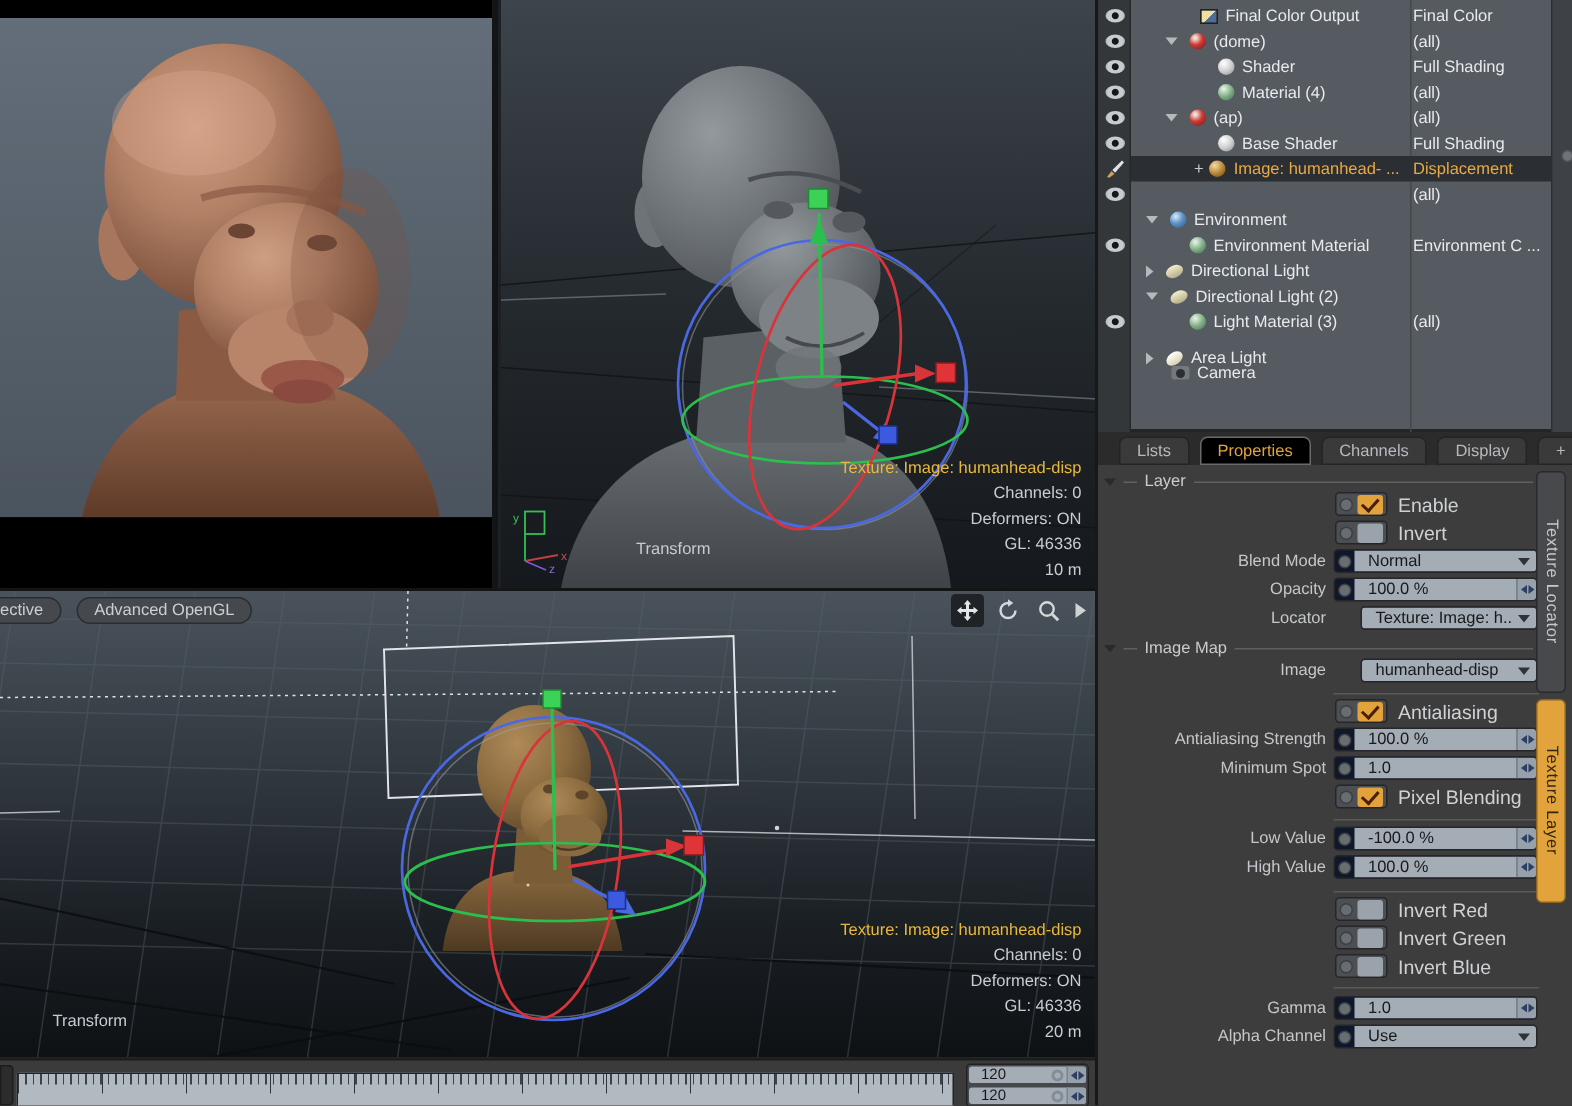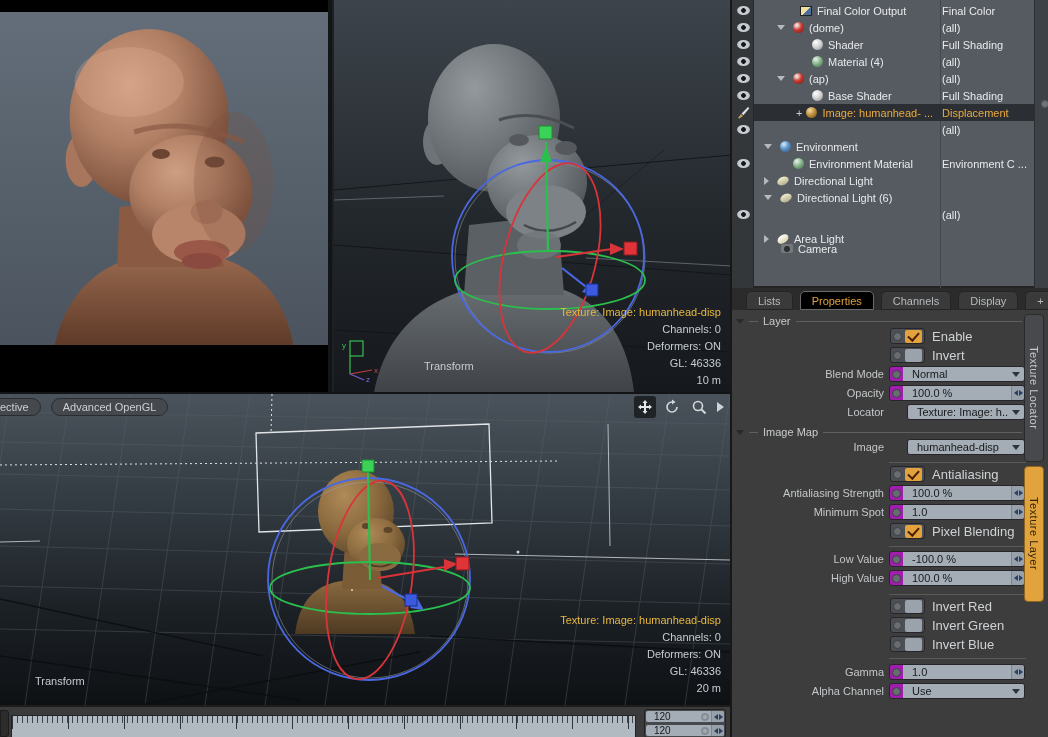--- a/index.html
+++ b/index.html
@@ -103,21 +103,21 @@
   
   #props{position:absolute;left:0;top:310px;width:318px;height:427px;background:#3d3d3d;overflow:hidden}
   .sect{position:absolute;left:4px;width:286px;height:14px;display:flex;align-items:center;gap:5px;font-size:11px;color:#c9ccce}
   .sect .stri{width:0;height:0;border-left:4px solid transparent;border-right:4px solid transparent;border-top:5px solid #2a2a2a}
   .sect .pre{width:9px;height:1px;background:#606060}
   .sect .line{height:1px;background:#606060;flex:1}
   .prow{position:absolute;left:0;width:318px;height:16px}
   .plabel{position:absolute;left:0;top:0;width:152px;height:16px;display:flex;align-items:center;justify-content:flex-end;font-size:11px;color:#c4c7c9;white-space:nowrap}
   .pfield{position:absolute;left:157px;top:0;width:136px;height:16px}
   .pfield.narrow{left:175px;width:118px}
-  .slider,.dropdown{display:flex;height:16px;border:1px solid #26262a;border-radius:3px;background:#a21caf;overflow:hidden;align-items:center}
+  .slider,.dropdown{display:flex;height:16px;border:1px solid #26262a;border-radius:3px;background:#0f172a;overflow:hidden;align-items:center}
   .knob{width:9px;height:9px;border-radius:50%;background:#686d72;border:1px solid #3c3f42;margin:0 2px;flex:0 0 auto}
   .fval{flex:1;height:100%;background:#a4adb5;color:#17191b;font-size:11px;display:flex;align-items:center;padding-left:9px;white-space:nowrap;overflow:hidden}
   .caret{width:16px;height:100%;background:#a4adb5;display:flex;align-items:center;justify-content:center;flex:0 0 auto}
   .caret i{width:0;height:0;border-left:4px solid transparent;border-right:4px solid transparent;border-top:5px solid #2f3338}
   .cbx{position:absolute;left:158px;top:0;width:35px;height:16px;display:flex;align-items:center;background:#4c5054;border:1px solid #26262a;border-radius:3px}
   .cbx .box{width:17px;height:13px;margin-left:1px;background:#9aa3ab;border-radius:2px;position:relative}
   .cbx.checked .box{background:#e2a33c}
   .cbx.checked .box::after{content:"";position:absolute;left:3px;top:2px;width:9px;height:5px;
     border-left:2px solid #4a1f08;border-bottom:2px solid #4a1f08;transform:rotate(-48deg)}
   .cblabel{position:absolute;left:200px;top:0;height:16px;display:flex;align-items:center;font-size:13px;color:#cfd2d4;white-space:nowrap}
@@ -505,27 +505,31 @@
             <span class="ic icon-light"></span>
             <span class="lbl">Directional Light</span>
           </span>
         <span class="val"></span>
       </div>
       <div class="trow tE" style="top:189px">
         <span class="eye-slot"></span>
         <span class="content">
             <span class="tri down"></span>
             <span class="ic icon-light"></span>
-            <span class="lbl">Directional Light (6)</span>
+            <span class="lbl">Directional Light (2)</span>
           </span>
         <span class="val"></span>
       </div>
       <div class="trow tF" style="top:206px">
         <span class="eye-slot">
             <span class="eye"></span>
+          </span>
+        <span class="content">
+            <span class="ic sphere green"></span>
+            <span class="lbl">Light Material (3)</span>
           </span>
         <span class="val">(all)</span>
       </div>
       <div class="trow tE" style="top:230px">
         <span class="eye-slot"></span>
         <span class="content">
             <span class="tri right"></span>
             <span class="ic icon-area"></span>
             <span class="lbl">Area Light</span>
           </span>

